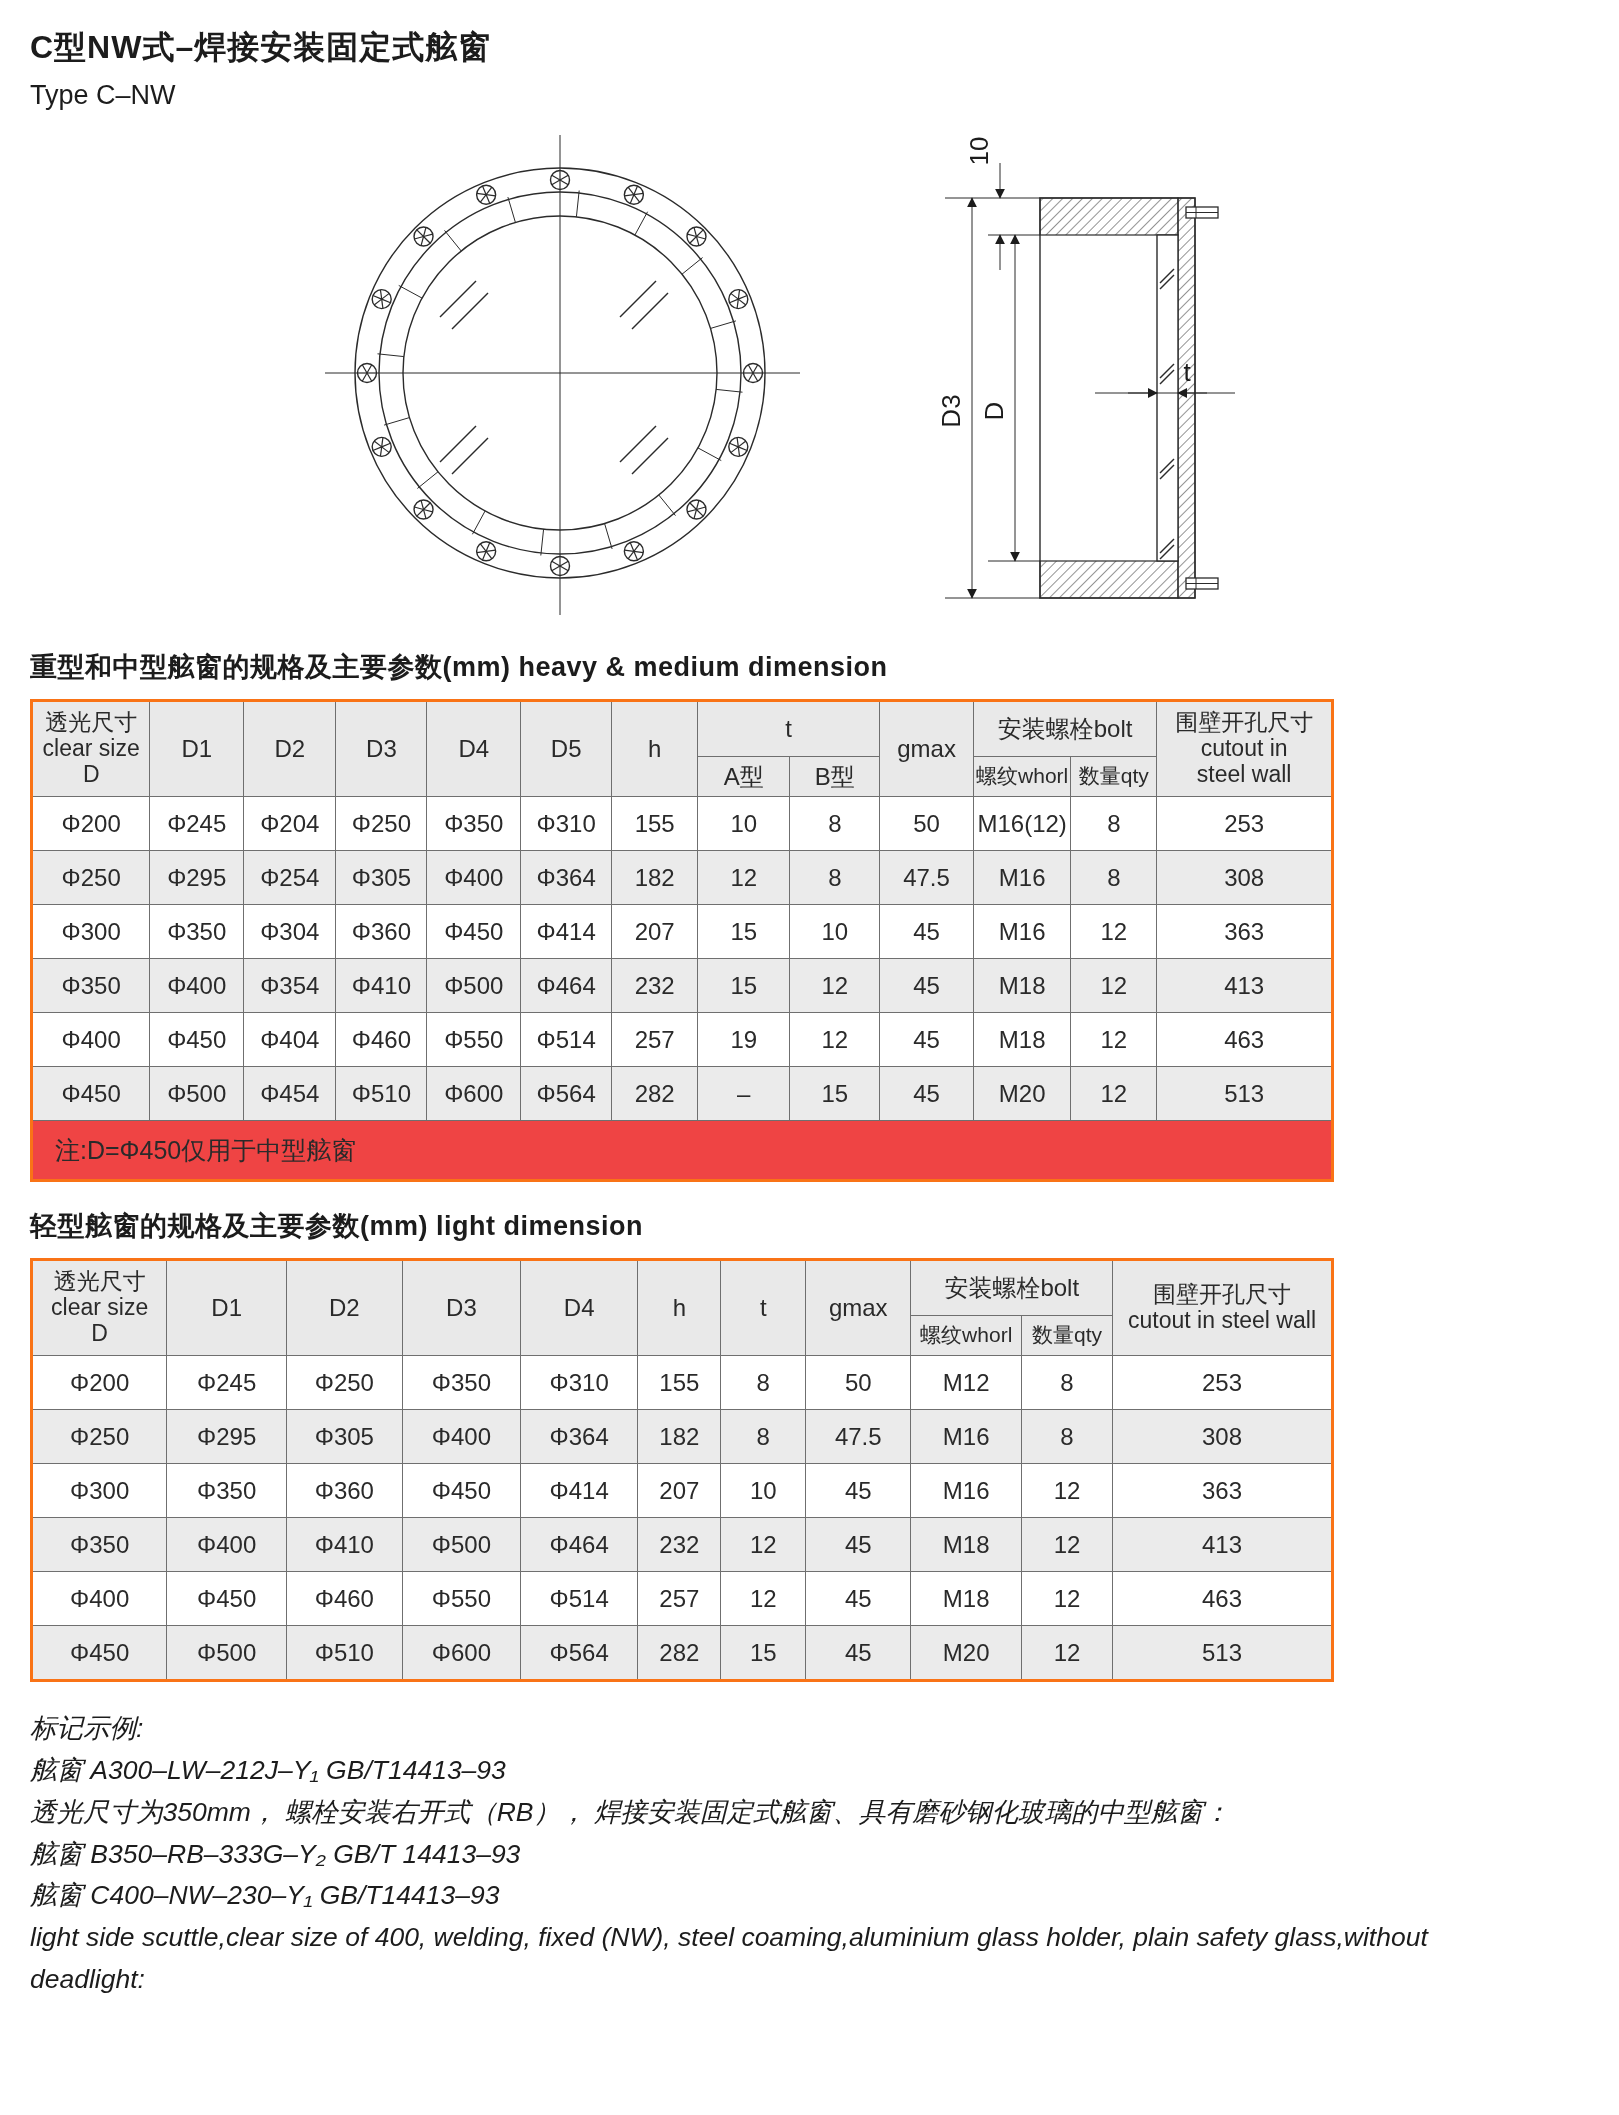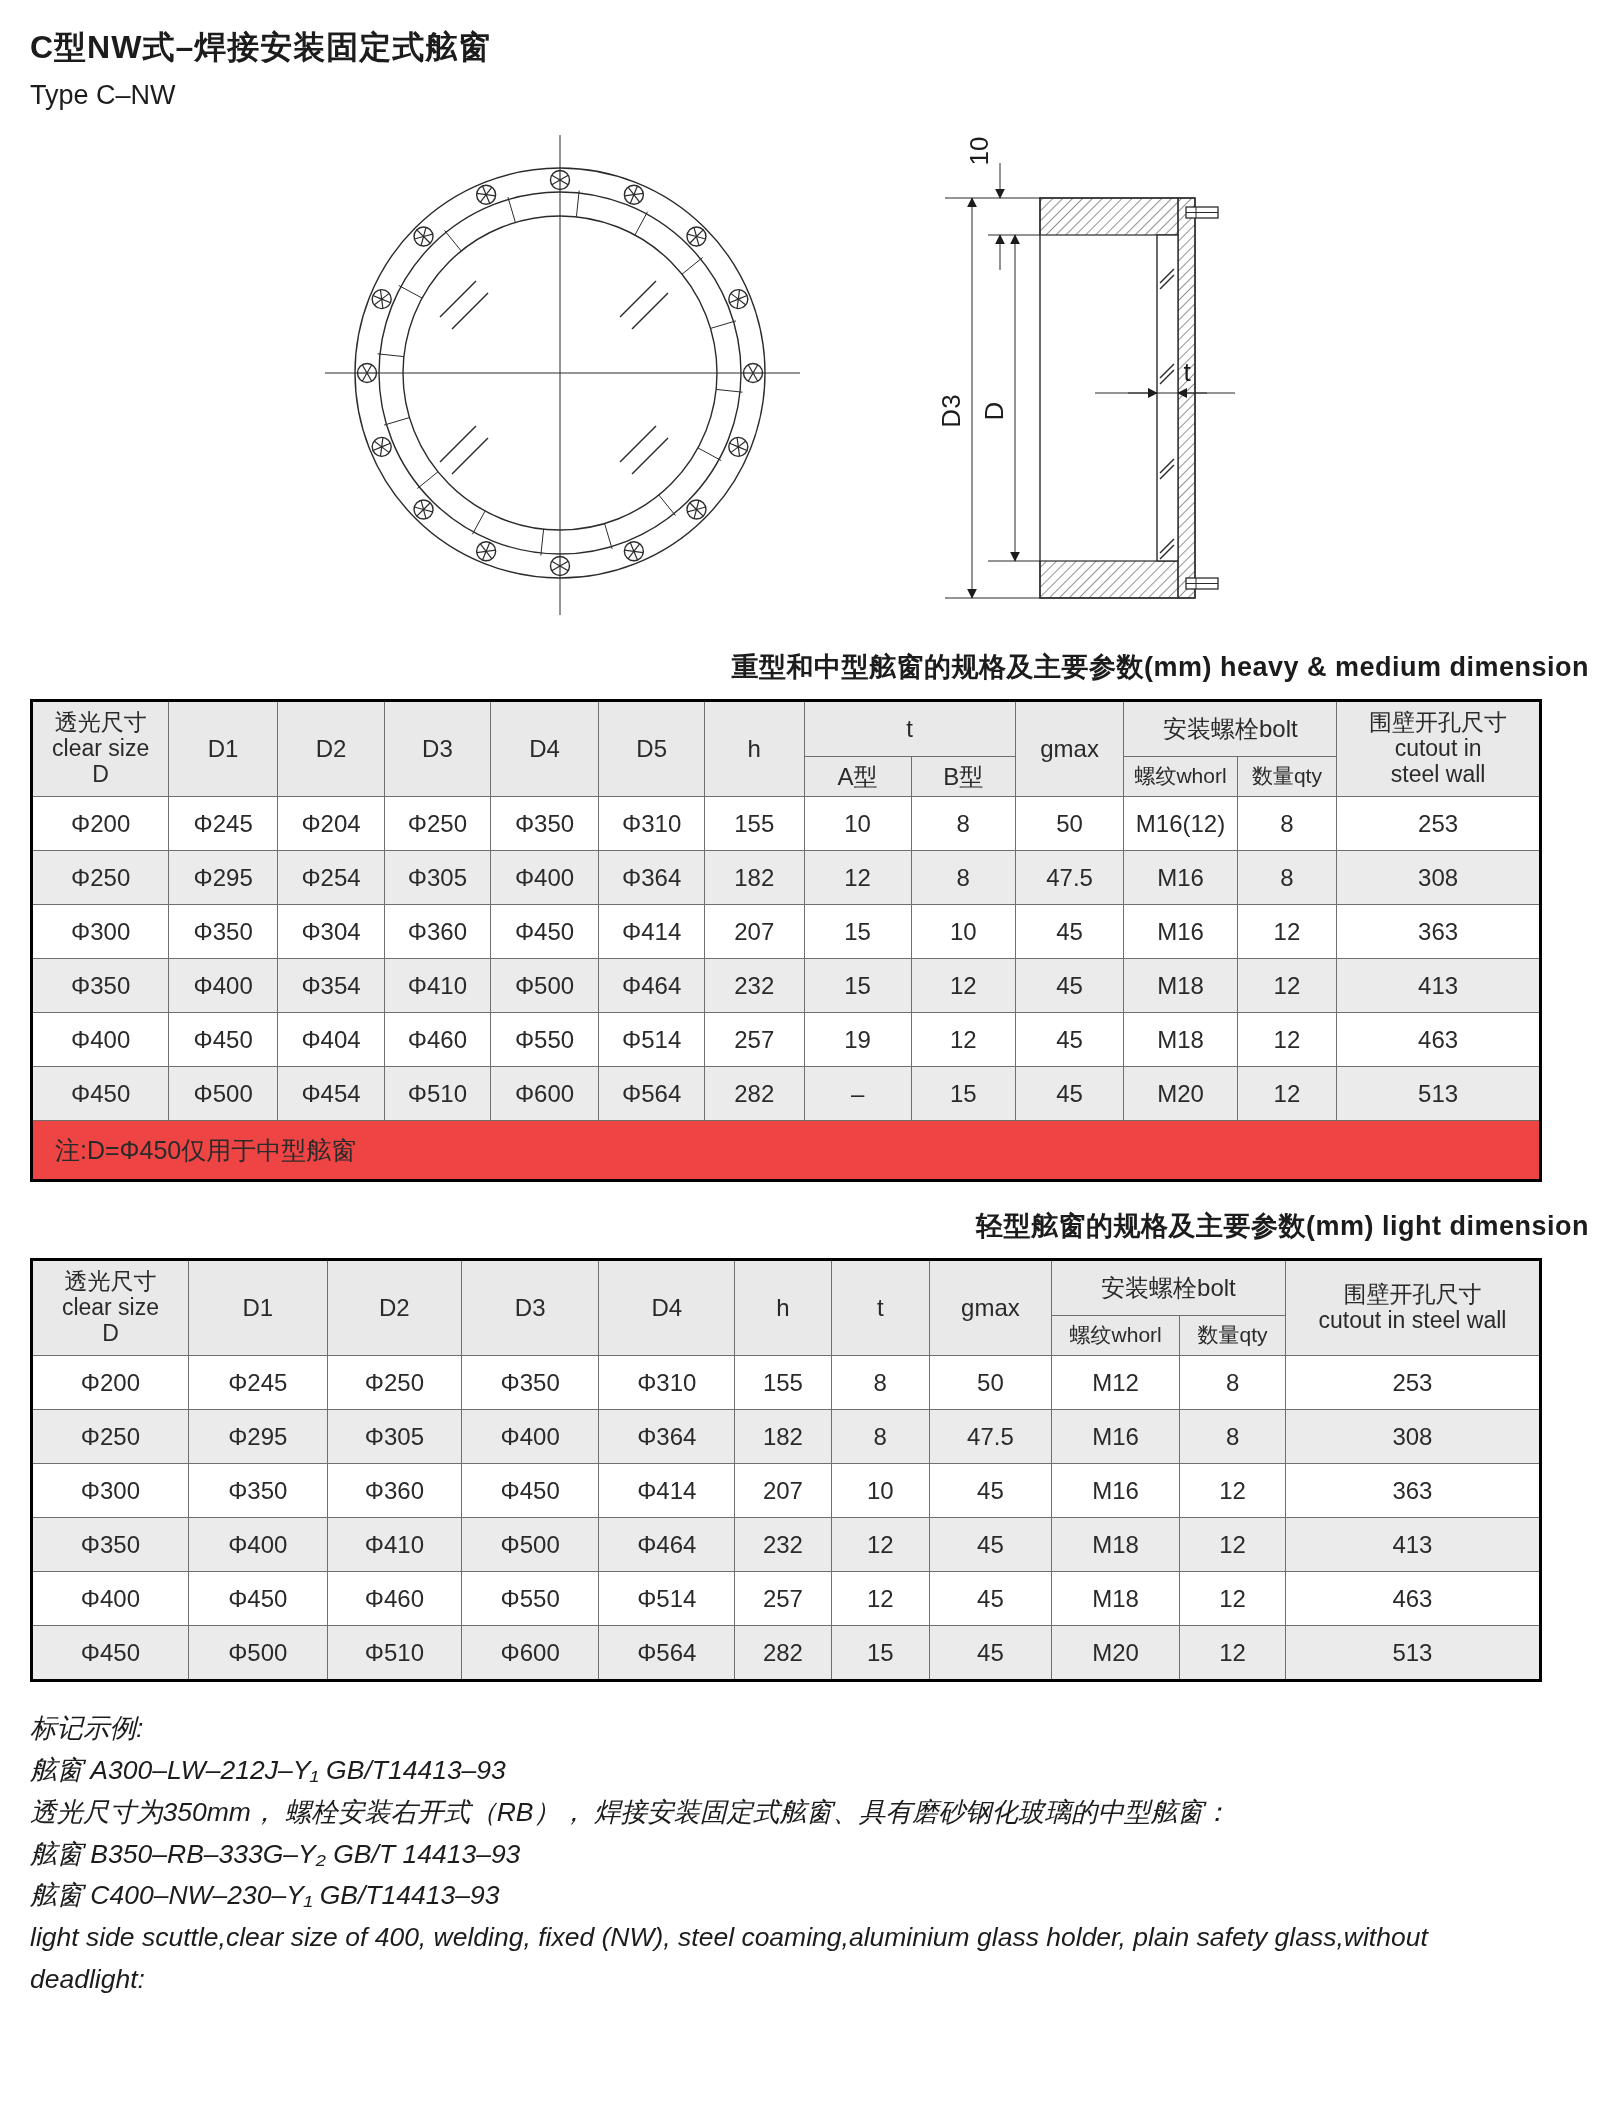--- a/index.html
+++ b/index.html
@@ -16,24 +16,24 @@
   .title-en{font-size:27px;margin-top:10px;}
 
   
   .drawings{display:flex;align-items:flex-start;margin:12px 0 6px 225px;gap:55px;}
   svg{display:block;}
   .dwg-line{stroke:#2b2b2b;stroke-width:1.4;fill:none;}
   .dim-line{stroke:#2b2b2b;stroke-width:1;fill:none;}
   .dim-text{font-size:26px;fill:#1c1c1c;}
 
   
-  .section-title{font-size:27px;font-weight:bold;margin:26px 0 14px 0;letter-spacing:0.5px;text-align:right;}
+  .section-title{font-size:27px;font-weight:bold;margin:26px 0 14px 0;letter-spacing:0.5px;}
 
   
-  table{border-collapse:collapse;width:1512px;table-layout:fixed;border:3px solid #000000;}
+  table{border-collapse:collapse;width:1304px;table-layout:fixed;border:3px solid #f97316;}
   th,td{border:1px solid #6f6f6f;text-align:center;vertical-align:middle;
         font-weight:normal;font-size:24px;color:#2a2a2a;overflow:hidden;}
   thead th{background:#e9e9e9;line-height:1.15;}
   thead .r1{height:56px;}
   thead .r2{height:40px;}
   thead .sub{font-size:21px;}
   tbody td{height:51px;background:#fff;}
   tbody tr:nth-child(even) td{background:#ebebeb;}
   tfoot td{height:56px;text-align:left;padding-left:22px;font-size:25px;background:#ef4444;}
   .hdr-lines span{display:block;font-size:23px;line-height:1.12;}

